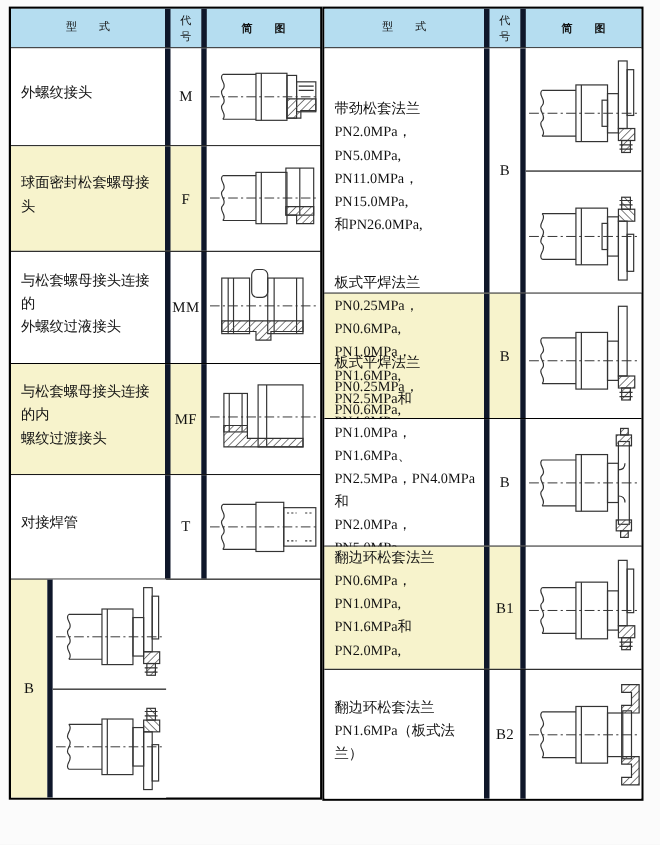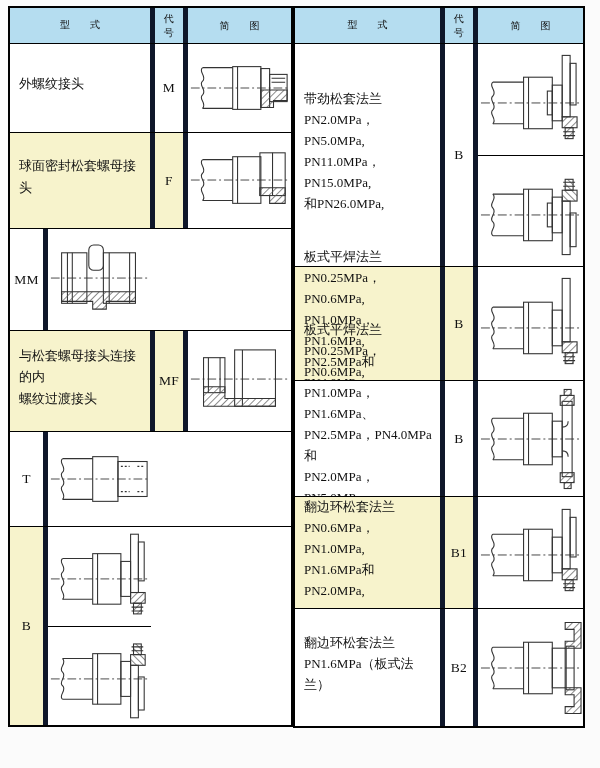--- a/index.html
+++ b/index.html
@@ -46,20 +46,21 @@
   }
   .cell.code{
     justify-content:center;
     font-size:13.5px;
     letter-spacing:.3px;
   }
   .cell.diagram{flex-direction:column;padding:0;align-items:stretch;}
   .diagram .sub{
     flex:1;display:flex;align-items:center;justify-content:center;
     background:#fff;
+    font-weight:bold;
   }
   .diagram .sub + .sub{border-top:1px solid #000;}
   .row.header .cell{
     justify-content:center;
     font-size:10px;
     padding:12px;
   }
   svg{display:block;}
 </style>
 </head>
@@ -116,20 +117,22 @@
                 <path d="M51,12 V60"></path>
                 <rect x="74" y="8" width="26" height="44"></rect>
                 <path d="M87,8 V52"></path>
                 <polygon points="74,44 100,44 100,60 84,60 84,52 74,52" fill="url(#h2)"></polygon>
                 <path d="M3,36 H103" stroke-width="0.9" stroke-dasharray="9 3 2 3"></path>
               </svg>
             </div>
           </div>
         </div>
         <div class="row" style="height:101px">
+          <div class="cell type" style="width:140px;">与松套螺母接头连接的
+外螺纹过液接头</div>
           <div class="cell code" style="width:33px;">MM</div>
           <div class="cell diagram" style="width:108px">
             <div class="sub">
               <svg width="106" height="84" viewBox="0 0 106 84" fill="none" stroke="#333333" stroke-width="1.1">
                 <defs>
                   <pattern id="h3" patternUnits="userSpaceOnUse" width="5" height="5" patternTransform="rotate(45)">
                     <line x1="0" y1="0" x2="0" y2="5" stroke="#555" stroke-width="1.4"></line>
                   </pattern>
                 </defs>
                 <rect x="14" y="14" width="26" height="52"></rect>
@@ -159,20 +162,21 @@
                 <path d="M21,16 V52 M33,16 V52"></path>
                 <rect x="48" y="8" width="42" height="58"></rect>
                 <path d="M56,8 V66"></path>
                 <polygon points="16,46 38,46 38,58 90,58 90,66 16,66" fill="url(#h4)"></polygon>
                 <path d="M3,38 H103" stroke-width="0.9" stroke-dasharray="9 3 2 3"></path>
               </svg>
             </div>
           </div>
         </div>
         <div class="row" style="height:94px">
+          <div class="cell type" style="width:140px;">对接焊管</div>
           <div class="cell code" style="width:33px;">T</div>
           <div class="cell diagram" style="width:108px">
             <div class="sub">
               <svg width="106" height="64" viewBox="0 0 106 64" fill="none" stroke="#333333" stroke-width="1.1">
                 <defs>
                   <pattern id="h5" patternUnits="userSpaceOnUse" width="5" height="5" patternTransform="rotate(45)">
                     <line x1="0" y1="0" x2="0" y2="5" stroke="#555" stroke-width="1.4"></line>
                   </pattern>
                 </defs>
                 <path d="M15,11 C10,15 20,20 15,25 C10,29 20,34 15,39 C10,43 20,48 15,53"></path>

